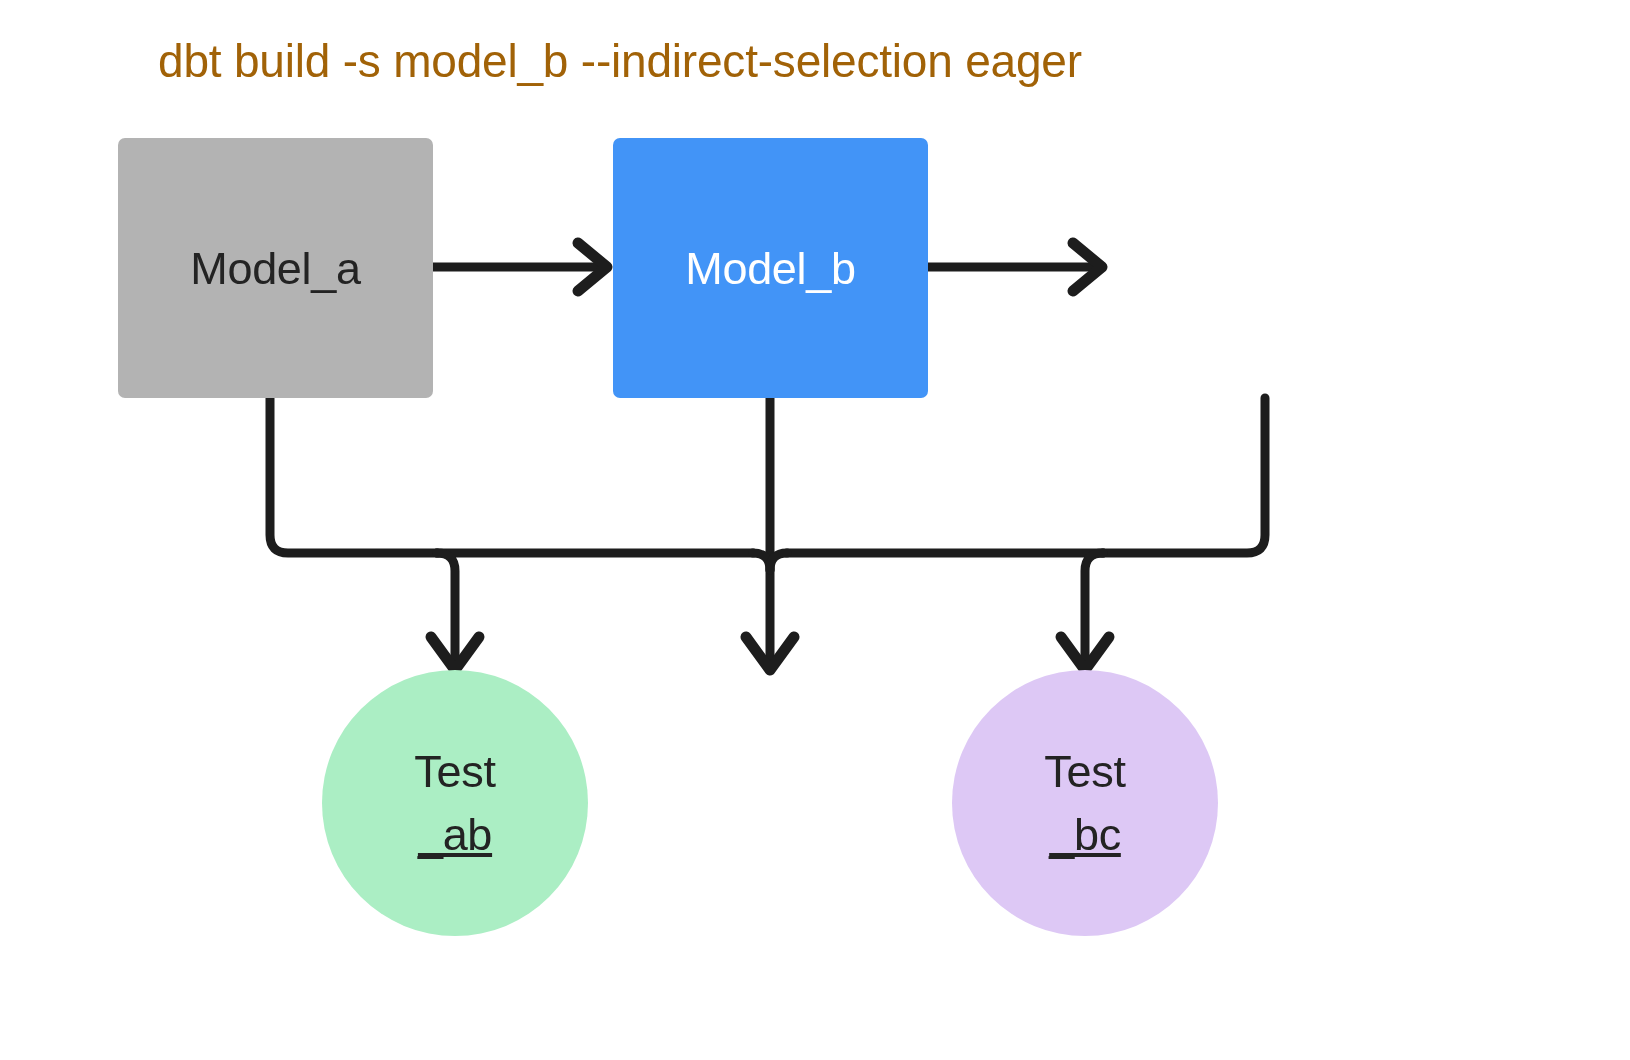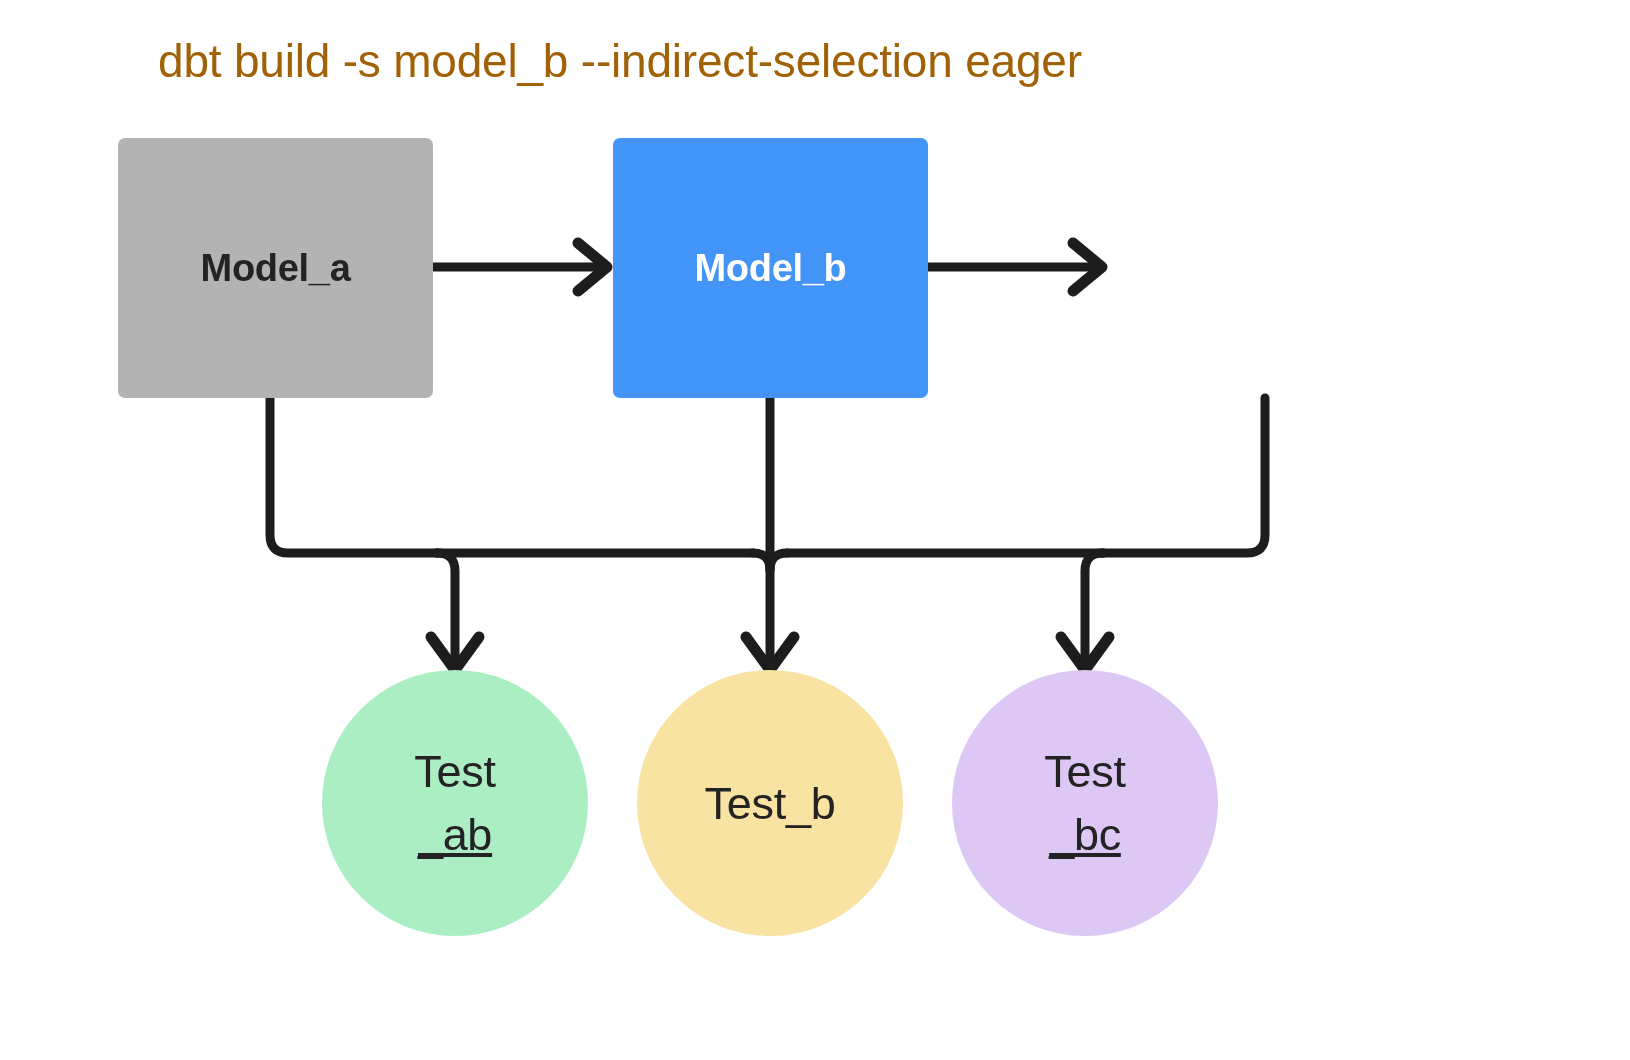--- a/index.html
+++ b/index.html
@@ -63,25 +63,24 @@
     position: absolute;
     width: 315px;
     height: 260px;
     border-radius: 7px;
     display: flex;
     align-items: center;
     justify-content: center;
     box-sizing: border-box;
   }
   .model-label {
-    font-size: 38px;
+    font-size: 45px;
     line-height: 1;
     letter-spacing: -0.3px;
     white-space: nowrap;
-    font-weight: bold;
   }
 
   #node-model-a { left: 118px; top: 138px; }
   #node-model-b { left: 613px; top: 138px; }
   #node-model-c { left: 1108px; top: 138px; }
 
   
   .test-node {
     position: absolute;
     width: 266px;
@@ -174,25 +173,20 @@
   </div>
 
 
   <div class="test-node" id="node-test-ab" style="background:#abeec4;">
     <span class="test-label two-line">
       <span class="ln1">Test</span>
       <span class="ln2">_ab</span>
     </span>
   </div>
 
-  <div class="test-node" id="node-test-b" style="background:#f8e3a3;">
-    <span class="test-label">
-      <span class="ln1">Test_b</span>
-    </span>
-  </div>
 
   <div class="test-node" id="node-test-bc" style="background:#ddc8f5;">
     <span class="test-label two-line">
       <span class="ln1">Test</span>
       <span class="ln2">_bc</span>
     </span>
   </div>
 
 </div>
 

